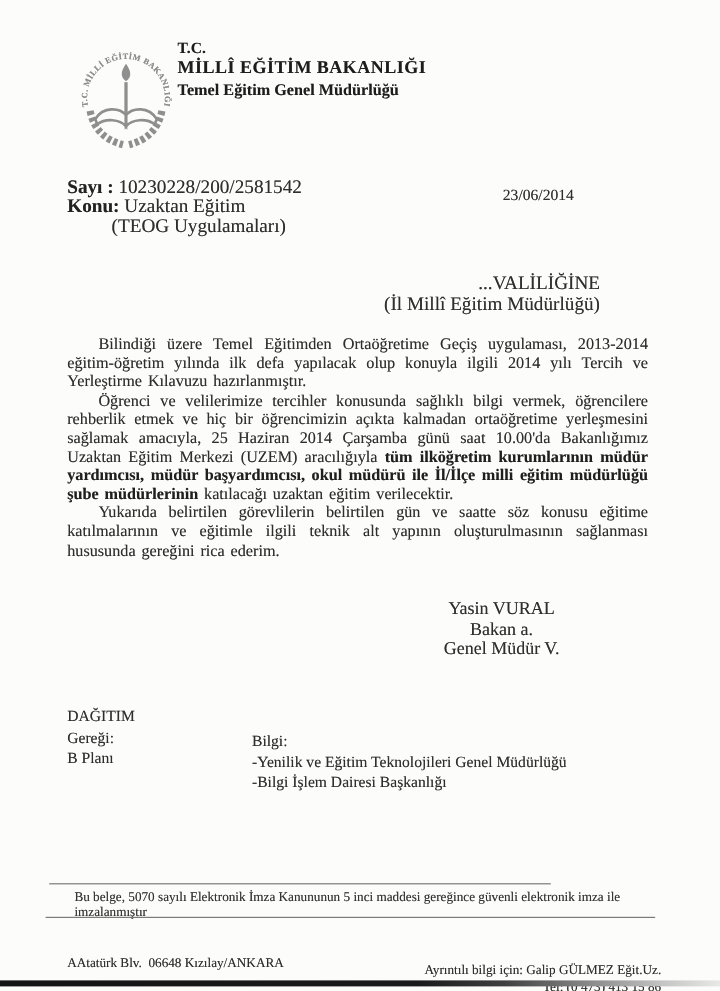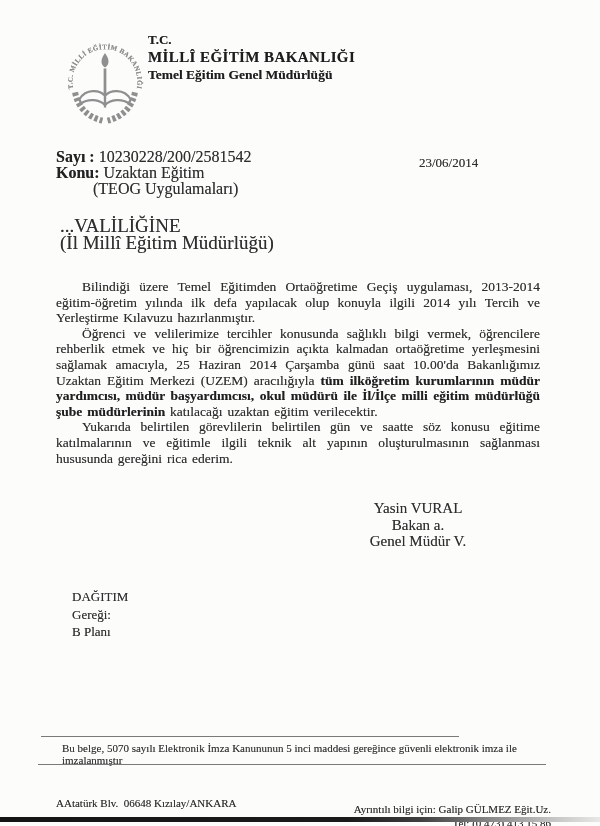--- a/index.html
+++ b/index.html
@@ -15,29 +15,29 @@
   .header-text{position:absolute;left:148px;top:31px;width:280px;text-align:left;color:#1d1d1d;}
   .header-text .tc{font-size:13px;font-weight:bold;line-height:17px;}
   .header-text .ministry{font-size:15px;font-weight:bold;line-height:18px;letter-spacing:0.4px;}
   .header-text .dept{font-size:13.5px;font-weight:bold;line-height:18px;}
   
   .meta{position:absolute;left:56px;top:149px;font-size:16px;line-height:16px;}
   .meta .lbl{font-weight:bold;color:#222;}
   .meta .teog{padding-left:37px;}
   .date{position:absolute;left:419px;top:155px;font-size:13px;}
   
-  .recipient{position:absolute;left:60px;top:218px;width:440px;text-align:left;font-size:19px;line-height:16.5px;}
+  .recipient{position:absolute;left:60px;top:229px;width:440px;text-align:right;font-size:16px;line-height:16.5px;}
   
   .body-text{position:absolute;left:56px;top:279px;width:484px;font-size:13.5px;line-height:15.6px;text-align:justify;word-spacing:1.5px;}
   .body-text p{margin:0;text-indent:26px;}
   .body-text .bold{font-weight:bold;color:#1f1f1f;}
   
   .signature{position:absolute;left:318px;top:500px;width:200px;text-align:center;font-size:15px;line-height:16.5px;}
   
-  .dist-left{position:absolute;left:72px;top:588px;font-size:13px;line-height:17.5px;}
+  .dist-left{position:absolute;left:56px;top:588px;font-size:13px;line-height:17.5px;}
   .dist-right{position:absolute;left:210px;top:609px;font-size:13px;line-height:17px;}
   
   .rule1{position:absolute;left:41px;top:736px;width:418px;height:1px;background:#7a7a7a;}
   .legal{position:absolute;left:45px;top:742px;width:480px;font-size:11px;color:#333;margin-left:17px;}
   .rule2{position:absolute;left:38px;top:764px;width:508px;height:1px;background:#7a7a7a;}
   .contact-left{position:absolute;left:56px;top:770px;font-size:11px;line-height:13.5px;white-space:pre-wrap;}
   .contact-right{position:absolute;left:331px;top:803px;width:220px;text-align:right;font-size:11px;line-height:13.5px;}
   .bottom-bar{position:absolute;left:0;top:817px;width:600px;height:5px;
     background:linear-gradient(to right,#141414 0%,#1a1a1a 58%,#3f3f3f 70%,#8a8a8a 82%,#c4c4c4 92%,#e8e8e6 100%);}
 </style>
@@ -100,20 +100,25 @@
     <div>Yasin VURAL</div>
     <div>Bakan a.</div>
     <div>Genel Müdür V.</div>
   </div>
 
   <div class="dist-left">
     <div>DAĞITIM</div>
     <div>Gereği:</div>
     <div>B Planı</div>
   </div>
+  <div class="dist-right">
+    <div>Bilgi:</div>
+    <div>-Yenilik ve Eğitim Teknolojileri Genel Müdürlüğü</div>
+    <div>-Bilgi İşlem Dairesi Başkanlığı</div>
+  </div>
 
   <div class="rule1"></div>
   <div class="legal">Bu belge, 5070 sayılı Elektronik İmza Kanununun 5 inci maddesi gereğince güvenli elektronik imza ile imzalanmıştır</div>
   <div class="rule2"></div>
 
   <div class="contact-left">
     <div>AAtatürk Blv.  06648 Kızılay/ANKARA</div>
     
     
   </div>

